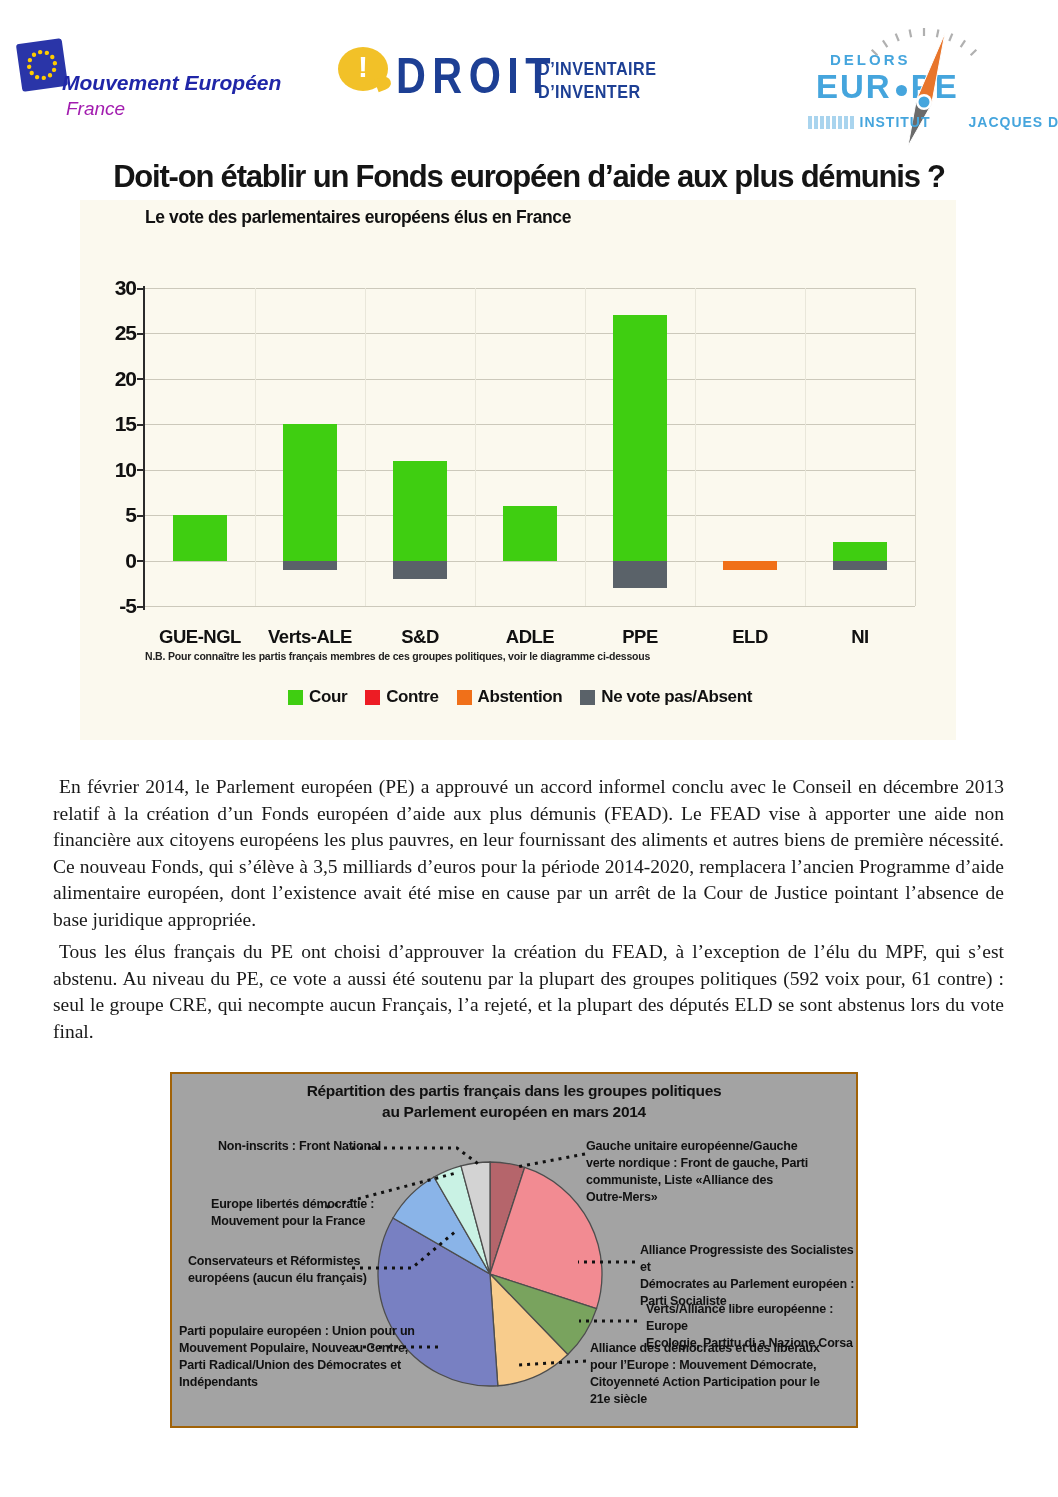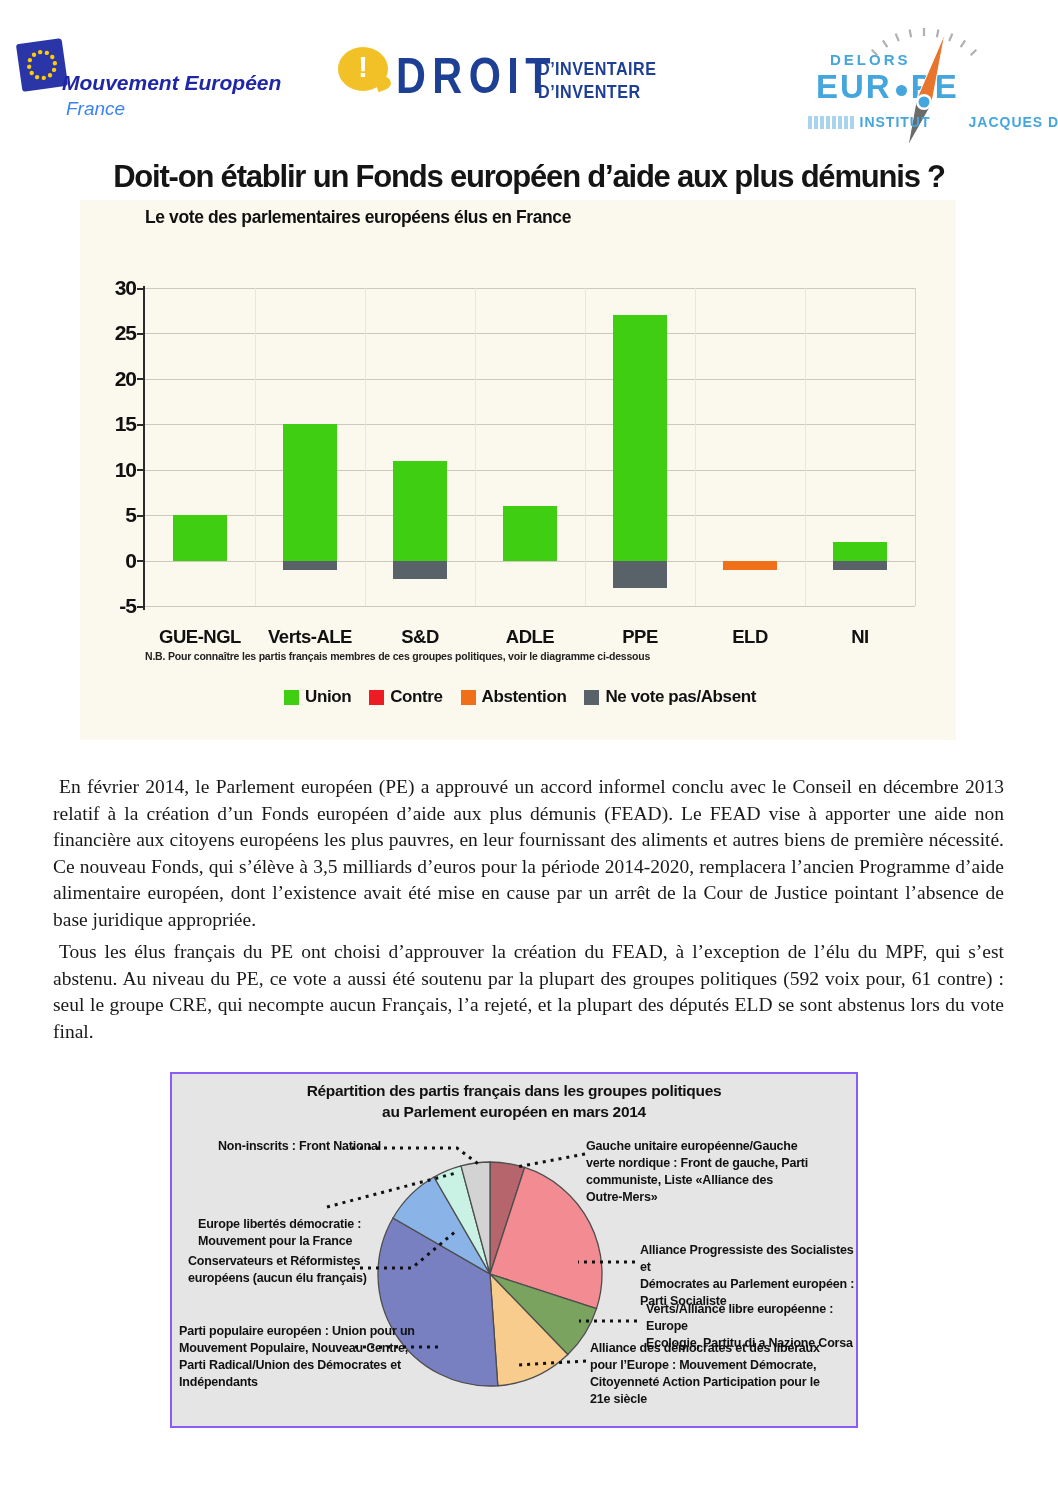--- a/index.html
+++ b/index.html
@@ -4,21 +4,21 @@
 <style>
   html,body{margin:0;padding:0;background:#fff;}
   .page{position:relative;width:1058px;height:1497px;background:#fff;
         font-family:"Liberation Sans",sans-serif;color:#111;overflow:hidden;}
 
   
   .hdr-left{position:absolute;left:12px;top:33px;width:285px;height:110px;}
   .eu-flag{position:absolute;left:2px;top:2px;}
   .me-title{position:absolute;left:50px;top:38px;font-size:21px;font-weight:bold;
             font-style:italic;color:#2026a8;white-space:nowrap;}
-  .me-sub{position:absolute;left:54px;top:65px;font-size:19px;font-style:italic;color:#3b82f6;}
+  .me-sub{position:absolute;left:54px;top:65px;font-size:19px;font-style:italic;color:#a21caf;}
 
   .hdr-center{position:absolute;left:336px;top:45px;width:372px;height:80px;color:#1d3f94;}
   .bubble{position:absolute;left:2px;top:2px;width:50px;height:44px;background:#f2c128;border-radius:50%;}
   .bubble:after{content:"";position:absolute;right:-3px;bottom:1px;width:15px;height:13px;
                 background:#f2c128;border-radius:0 60% 60% 0;transform:rotate(-20deg);}
   .bubble .mark{position:absolute;left:0;right:0;top:3px;text-align:center;
                 font-size:30px;font-weight:bold;color:#fff;}
   .droit{position:absolute;left:60px;top:3px;font-size:45px;font-weight:bold;letter-spacing:7px;
          transform:scale(0.92,1.1);transform-origin:left top;}
   .droit-lines{position:absolute;left:202px;top:13px;font-size:17px;font-weight:bold;
@@ -65,21 +65,21 @@
   .legend-swatch{width:15px;height:15px;}
 
   
   .bodytext{position:absolute;left:47px;top:768px;width:963px;
             font-family:"Liberation Serif",serif;font-size:19.5px;line-height:26.5px;
             text-align:justify;color:#191919;}
   .bodytext p{margin:6px;text-indent:6px;}
 
   
   .piebox{position:absolute;left:170px;top:1072px;width:688px;height:356px;
-          border:2px solid #8b5cf6;background:#e5e5e5;box-sizing:border-box;}
+          border:2px solid #a16207;background:#a3a3a3;box-sizing:border-box;}
   .pie-title{position:absolute;left:0;right:0;top:6px;text-align:center;font-weight:bold;
              font-size:15.5px;line-height:21px;letter-spacing:-0.3px;white-space:pre-line;}
   .pie-svg{position:absolute;left:196px;top:78px;}
   .leader-svg{position:absolute;left:0;top:0;width:684px;height:348px;}
   .pie-label{position:absolute;font-size:12.5px;font-weight:bold;letter-spacing:-0.2px;
              line-height:17px;white-space:pre-line;color:#111;}
 </style>
 </head>
 <body>
 
@@ -214,21 +214,21 @@
         <div class="cat-label" style="left: 220px; width: 110px;">S&amp;D</div>
         <div class="cat-label" style="left: 330px; width: 110px;">ADLE</div>
         <div class="cat-label" style="left: 440px; width: 110px;">PPE</div>
         <div class="cat-label" style="left: 550px; width: 110px;">ELD</div>
         <div class="cat-label" style="left: 660px; width: 110px;">NI</div>
       </div>
     <div class="nb">N.B. Pour connaître les partis français membres de ces groupes politiques, voir le diagramme ci-dessous</div>
     <div class="legend" id="legend">
         <div class="legend-item">
           <div class="legend-swatch" style="background: rgb(63, 206, 17);"></div>
-          <div class="">Union</div>
+          <div class="">Cour</div>
         </div>
         <div class="legend-item">
           <div class="legend-swatch" style="background: rgb(237, 28, 36);"></div>
           <div class="">Contre</div>
         </div>
         <div class="legend-item">
           <div class="legend-swatch" style="background: rgb(240, 112, 25);"></div>
           <div class="">Abstention</div>
         </div>
         <div class="legend-item">
@@ -263,21 +263,21 @@
       <polyline points="413,80 345,93"></polyline>
       <polyline points="155,133 284,99"></polyline>
       <polyline points="180,194 240,194 284,157"></polyline>
       <polyline points="183,273 266,273"></polyline>
       <polyline points="463,188 406,188"></polyline>
       <polyline points="465,247 407,247"></polyline>
       <polyline points="414,287 345,291"></polyline>
     </svg>
 
     <div class="pie-label" style="left:46px;top:64px;">Non-inscrits : Front National</div>
-    <div class="pie-label" style="left:26px;top:122px;margin-top:20px;">Europe libertés démocratie :
+    <div class="pie-label" style="left:39px;top:122px;">Europe libertés démocratie :
 Mouvement pour la France</div>
     <div class="pie-label" style="left:16px;top:179px;">Conservateurs et Réformistes
 européens (aucun élu français)</div>
     <div class="pie-label" style="left:7px;top:249px;">Parti populaire européen : Union pour un
 Mouvement Populaire, Nouveau Centre,
 Parti Radical/Union des Démocrates et
 Indépendants</div>
     <div class="pie-label" style="left:468px;top:168px;">Alliance Progressiste des Socialistes et
 Démocrates au Parlement européen :
 Parti Socialiste</div>

